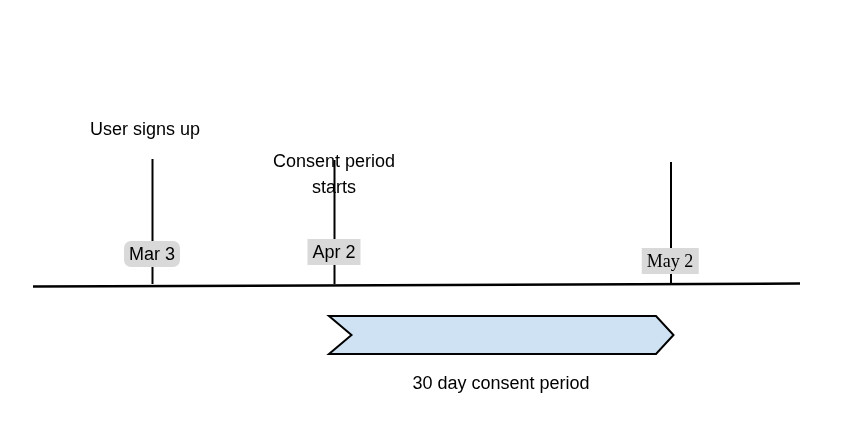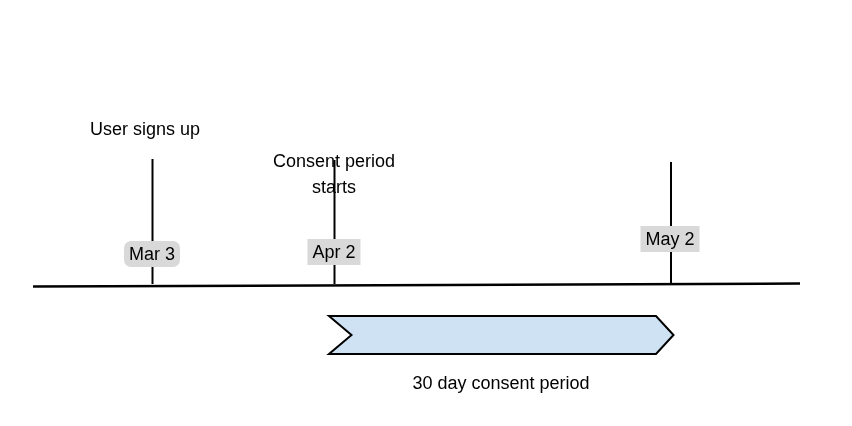--- a/index.html
+++ b/index.html
@@ -83,17 +83,17 @@
   <div class="event-label" style="left:145px; top:116px;">User signs up</div>
 
   <div class="event-label" style="left:334px; top:100px;margin-top:48px;">Consent period
 starts</div>
 
 
   <div class="date-chip" style="left:152px; top:241px;border-radius:7px;">Mar 3</div>
 
   <div class="date-chip" style="left:334px; top:239px;">Apr 2</div>
 
-  <div class="date-chip" style="left:670px; top:226px;">May 2</div>
+  <div class="date-chip" style="left:670px; top:248px;font-family:Liberation Serif, serif;">May 2</div>
 
   <div class="banner-label" style="left:501px; top:335px;margin-top:48px;">30 day consent period</div>
 
 </div>
 
 </body></html>

